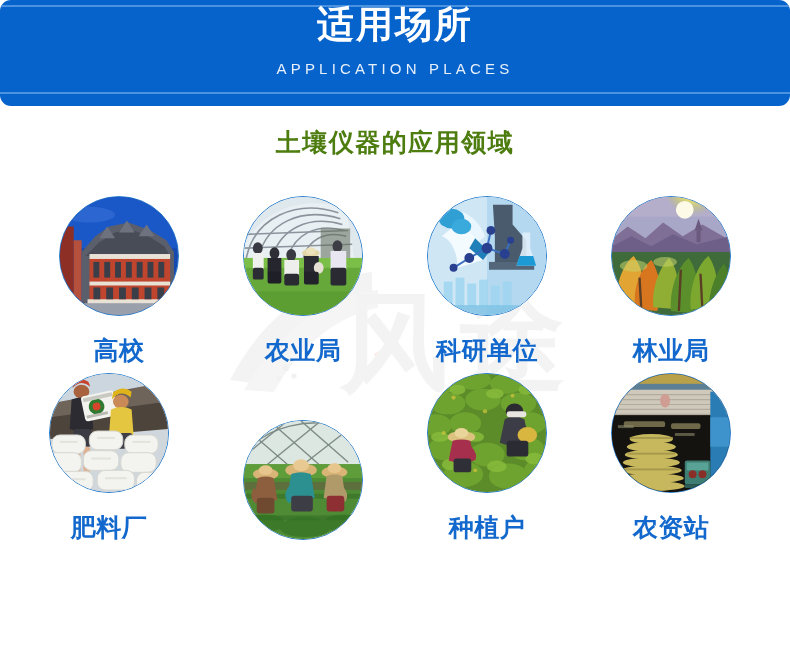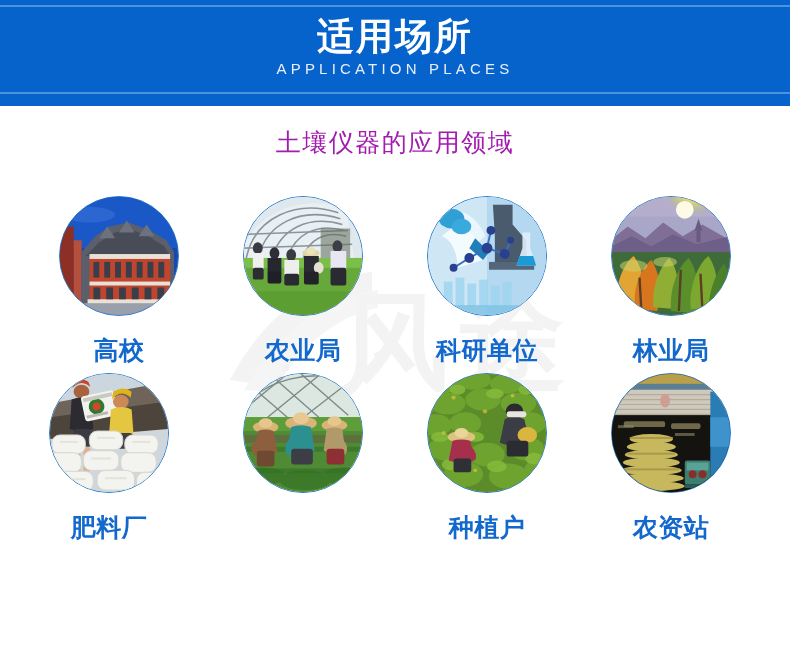--- a/index.html
+++ b/index.html
@@ -16,20 +16,21 @@
   }
 
   
   .banner {
     position: relative;
     width: 790px;
     height: 106px;
     background: #0663cc;
     box-sizing: border-box;
     overflow: hidden;
+    border-radius: 11px;
   }
   .banner-rule {
     position: absolute;
     left: 0;
     width: 790px;
     height: 2px;
     background: #4b93e0;
   }
   .banner-rule.top { top: 5px; }
   .banner-rule.bottom { top: 92px; }
@@ -53,34 +54,34 @@
     line-height: 1.15;
     margin: 0 0 2px 0;
     white-space: nowrap;
   }
   .banner-subtitle {
     color: #e8f0fa;
     font-size: 15px;
     font-weight: 400;
     letter-spacing: 4.2px;
     line-height: 1;
-    margin: 0;
+    margin: 12px;
     white-space: nowrap;
   }
 
   
   .section-heading {
     position: absolute;
     top: 126px;
     left: 0;
     width: 790px;
     text-align: center;
-    color: #a21caf;
+    color: #4d7c0f;
     font-size: 25px;
-    font-weight: 400;
+    font-weight: 700;
     letter-spacing: 1.5px;
     white-space: nowrap;
   }
 
   
   .watermark {
     position: absolute;
     left: 222px;
     top: 262px;
     width: 360px;
@@ -94,21 +95,21 @@
   .grid {
     position: absolute;
     top: 196px;
     left: 0;
     width: 790px;
     z-index: 2;
   }
   .row {
     display: flex;
     justify-content: center;
-    align-items: flex-start;
+    align-items: flex-end;
   }
   .row.row-1 { margin-bottom: 10px; }
 
   .cell {
     width: 184px;
     display: flex;
     flex-direction: column;
     align-items: center;
   }
 

